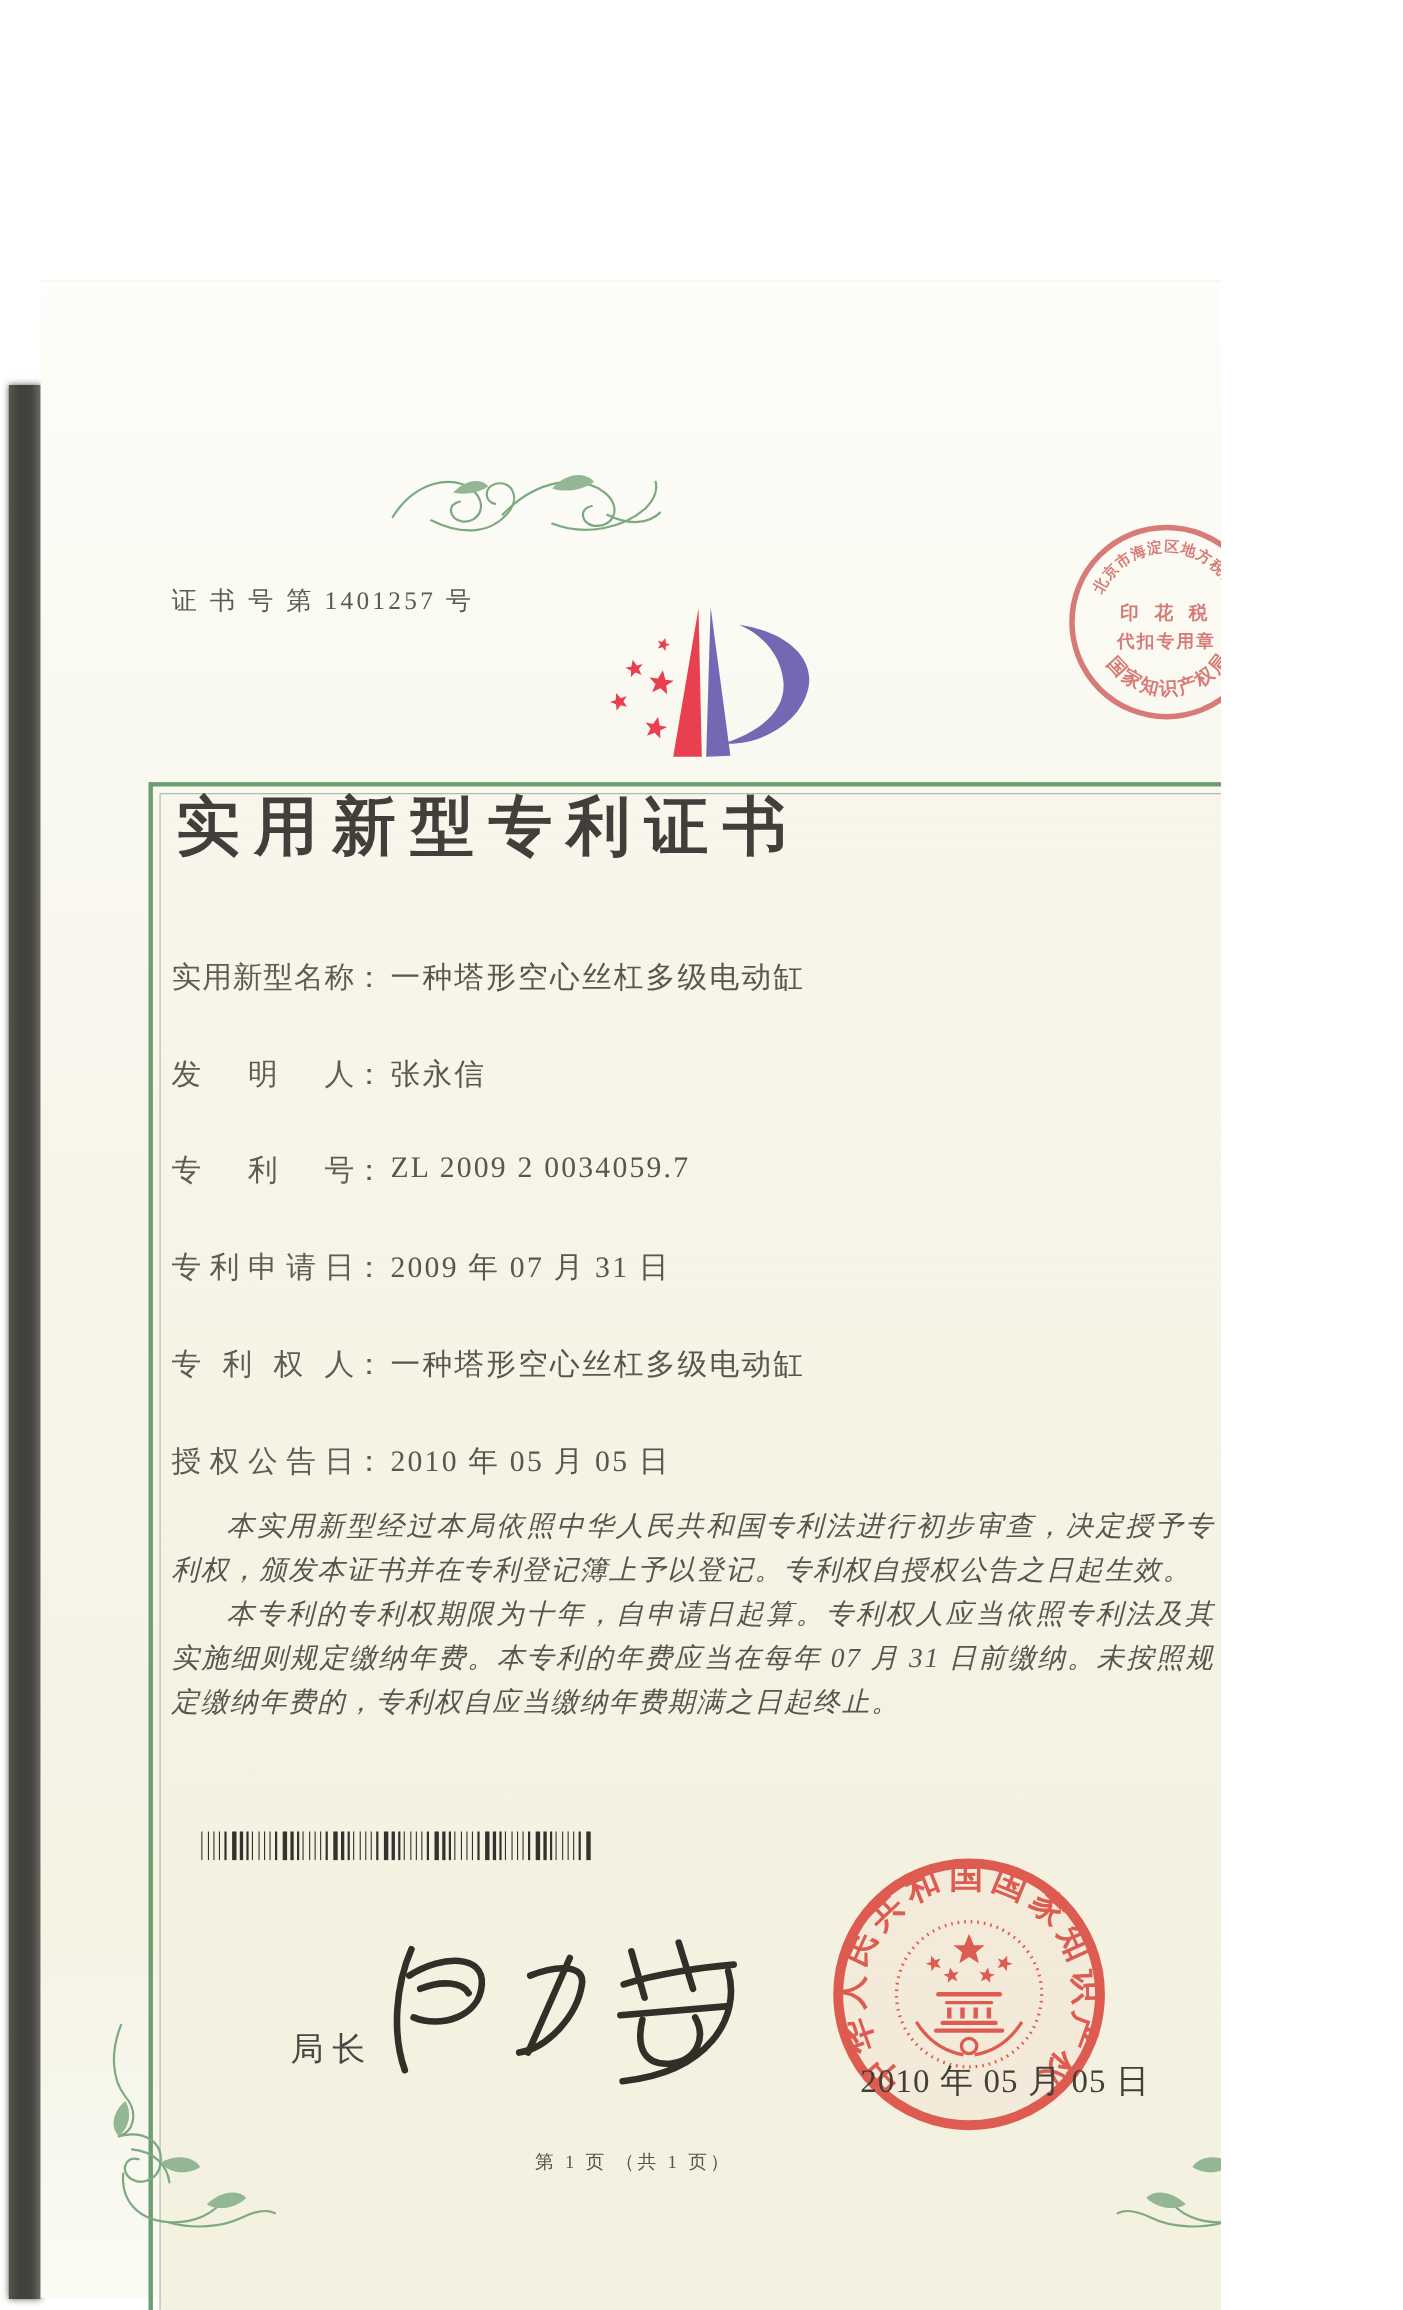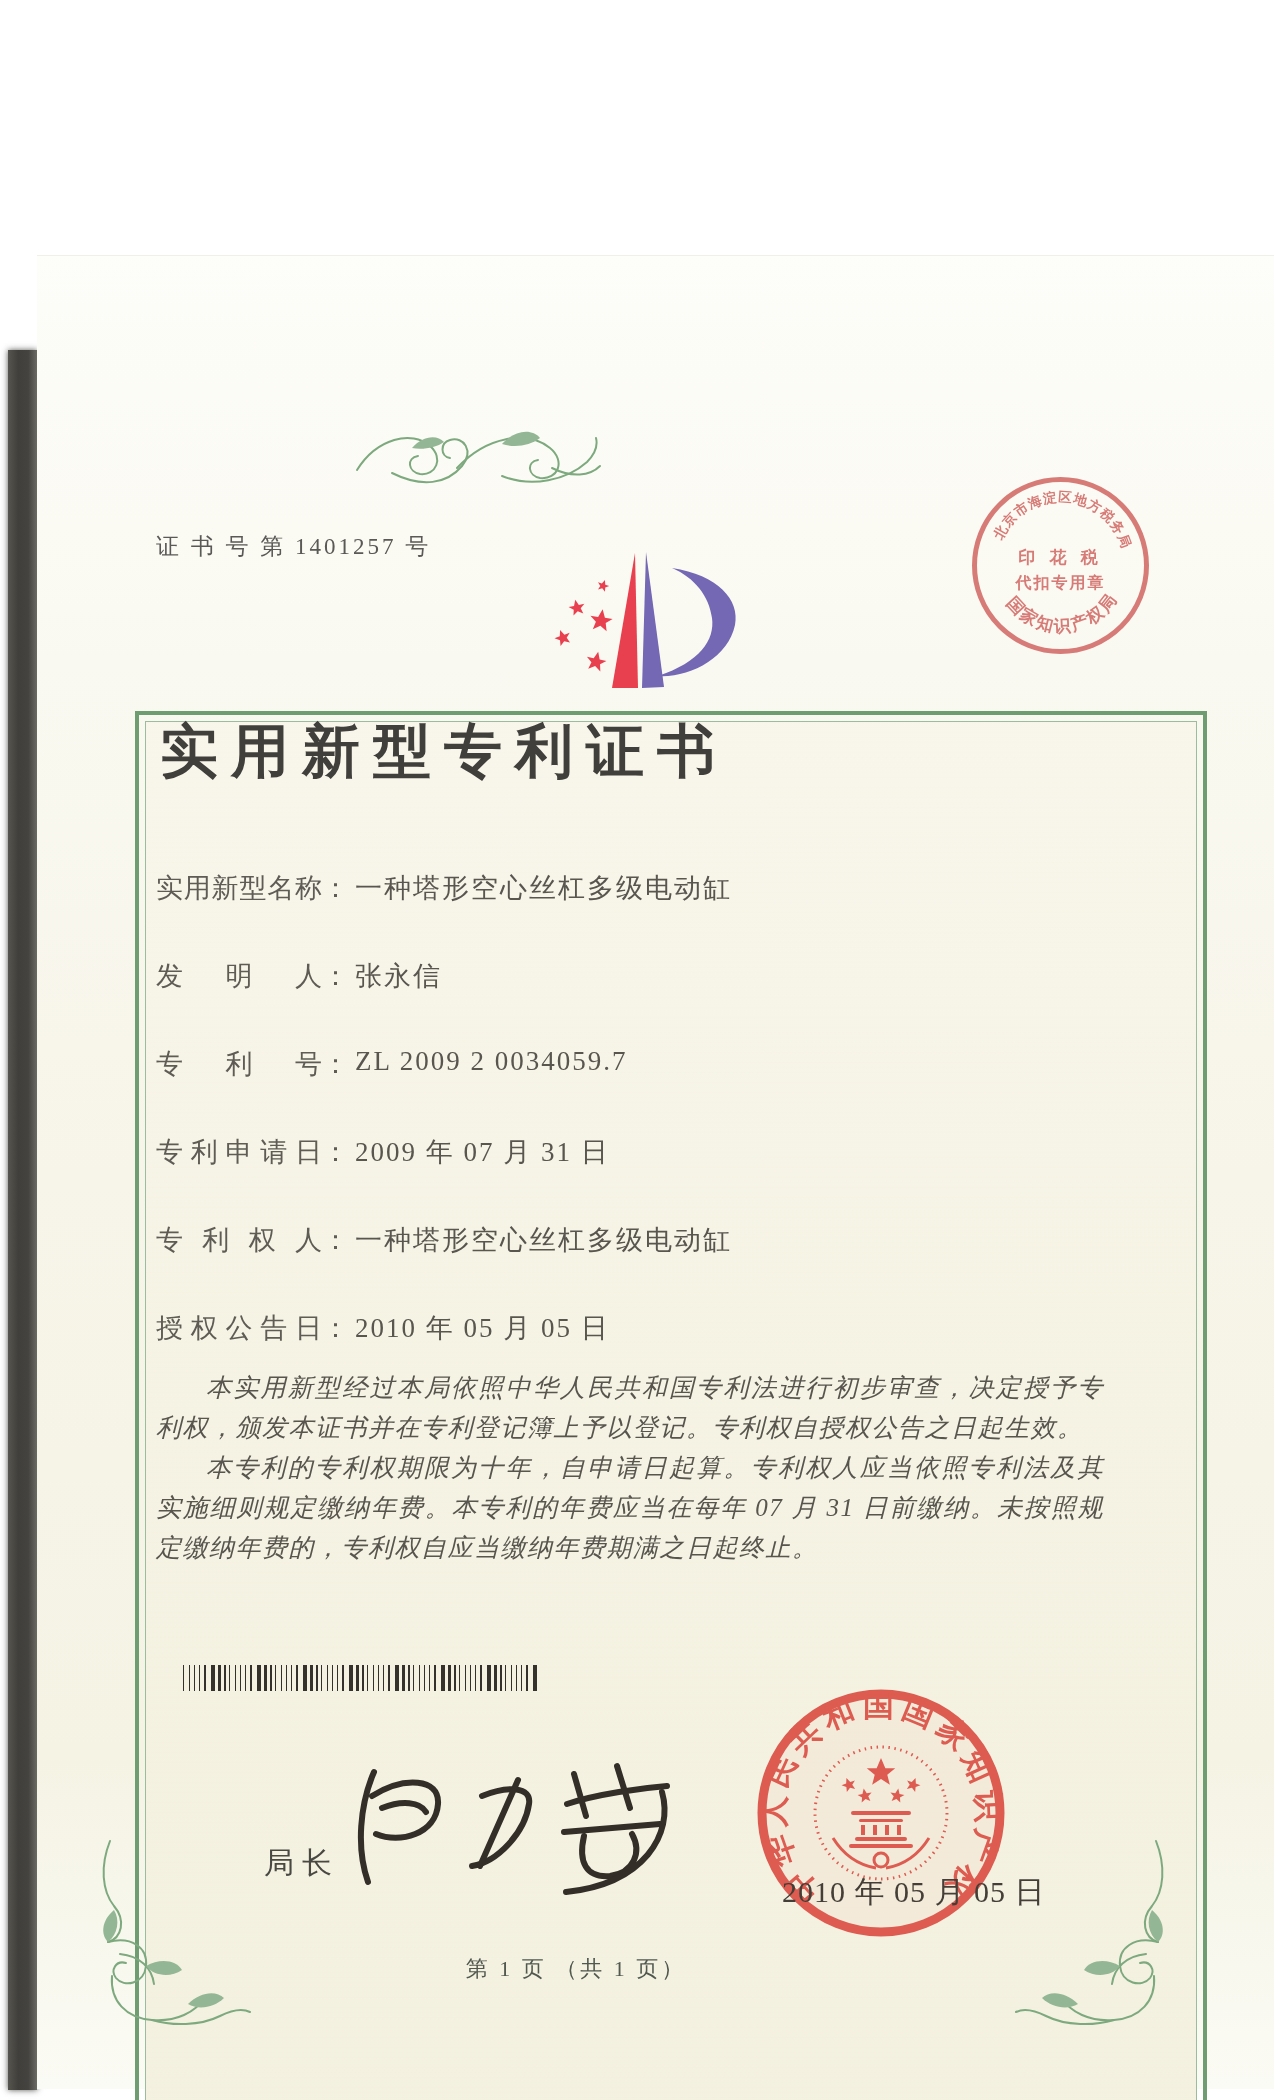--- a/index.html
+++ b/index.html
@@ -1,16 +1,16 @@
 <!DOCTYPE html>
 <html><head>
 <meta charset="utf-8">
 <style>
   html,body{margin:0;padding:0;background:#ffffff;}
-  .canvas{position:relative;width:1274px;height:2100px;background:#ffffff;overflow:hidden;
+  .canvas{position:relative;width:1110px;height:2100px;background:#ffffff;overflow:hidden;
           font-family:"Liberation Serif","DejaVu Serif",serif;}
   .dark-band{position:absolute;left:8px;top:350px;width:29px;height:1740px;
              background:linear-gradient(90deg,#56554f 0%,#403f3b 35%,#44433f 70%,#6b6a63 100%);
              box-shadow:0 0 6px rgba(60,60,56,.85);}
   .scan-page{position:absolute;left:37px;top:255px;width:1238px;height:1833px;
              background:linear-gradient(180deg,#fdfdf9 0%,#faf9f1 22%,#f7f5e9 50%,#f5f3e4 82%,#fbfbf5 100%);
              border-top:1px solid #f0efe8;}
   .frame-outer{position:absolute;left:98px;top:455px;width:1064px;height:1556px;
                border:4px solid #6e9d71;}
   .frame-inner{position:absolute;left:6px;top:6px;right:6px;bottom:6px;border:1px solid #9cbd9d;
@@ -29,21 +29,21 @@
   .f-value{letter-spacing:2px;color:#58564f;vertical-align:top;}
   .paragraphs{position:absolute;left:156px;top:1368px;width:948px;z-index:4;
               font-size:25px;line-height:40px;color:#57554e;text-align:justify;letter-spacing:1.5px;}
   .paragraphs p{margin:0;text-indent:2em;font-style:italic;}
   .barcode{position:absolute;left:182px;top:1664px;z-index:4;}
   .director{position:absolute;left:264px;top:1843px;font-size:30px;letter-spacing:8px;color:#4a4843;z-index:4;}
   .signature{position:absolute;left:322px;top:1742px;z-index:5;}
   .seal{position:absolute;left:748px;top:1680px;z-index:4;opacity:.95;}
   .seal-date{position:absolute;left:782px;top:1872px;font-size:30px;letter-spacing:1px;color:#433e37;z-index:6;}
   .footer{position:absolute;left:156px;top:1954px;width:840px;text-align:center;
-          font-size:22px;letter-spacing:3px;color:#50584f;z-index:4;}
+          font-size:17px;letter-spacing:3px;color:#50584f;z-index:4;}
 </style>
 </head>
 <body>
 
 <div class="canvas">
 
   <div class="dark-band"></div>
 
   <div class="scan-page">
     <div class="frame-outer">

